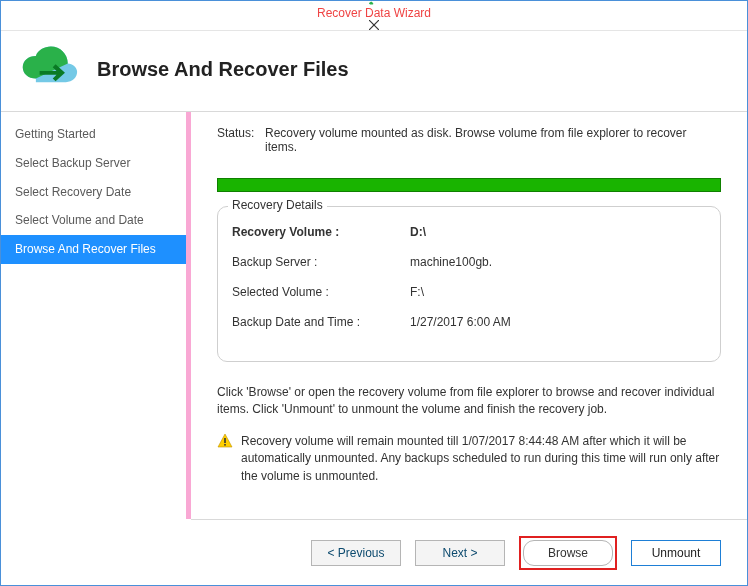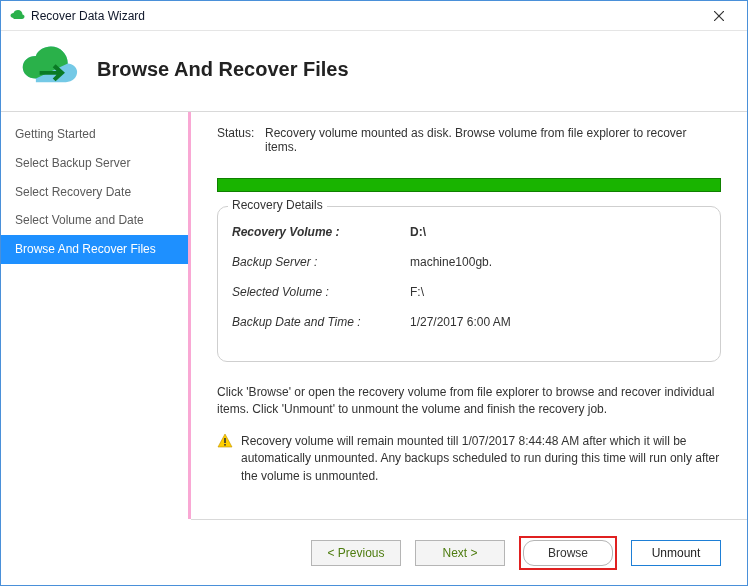--- a/index.html
+++ b/index.html
@@ -3,37 +3,37 @@
 <meta charset="utf-8">
 <style>
   * { box-sizing: border-box; margin: 0; padding: 0; font-family: "Segoe UI", Tahoma, sans-serif; }
   body { background: #fff; }
   .window {
     width: 748px; height: 586px; border: 1px solid #4a90d9; background: #fff;
     display: flex; flex-direction: column; position: relative;
   }
   .titlebar {
     height: 30px; display: flex; align-items: center; padding: 0 8px;
-    border-bottom: 1px solid #e5e5e5; font-size: 12px; color: #0f172a;
+    border-bottom: 1px solid #e5e5e5; font-size: 12px; color: #ef4444; flex-direction: column;
   }
   .titlebar .tb-icon { width: 16px; height: 16px; margin-right: 6px; }
   .titlebar .tb-title { flex: 1; }
   .titlebar .tb-close {
     width: 40px; height: 28px; display: flex; align-items: center; justify-content: center;
     font-size: 14px; color: #333; cursor: pointer;
   }
   .header {
     display: flex; align-items: center; padding: 14px 18px 18px 18px; gap: 18px;
   }
   .header .logo { width: 60px; height: 48px; }
   .header h1 { font-size: 20px; font-weight: 700; color: #222; }
   .divider { height: 1px; background: #d9d9d9; margin: 0; }
   .body { display: flex; flex: 1; min-height: 0; }
   .sidebar {
-    width: 190px; border-right: 3px solid #f9a8d4; padding-top: 8px;
+    width: 190px; border-right: 5px solid #f9a8d4; padding-top: 8px;
     font-size: 12px; color: #5a5a5a;
   }
   .sidebar .nav-item {
     padding: 6px 14px; cursor: default; line-height: 1.4;
   }
   .sidebar .nav-item.sel {
     background: #1e90ff; color: #fff;
   }
   .main {
     flex: 1; padding: 14px 26px 0 26px; display: flex; flex-direction: column;
@@ -46,36 +46,36 @@
   }
   .details-box {
     border: 1px solid #cfcfcf; border-radius: 10px; padding: 10px 14px 24px 14px;
     position: relative; margin-bottom: 22px;
   }
   .details-box .legend {
     position: absolute; top: -9px; left: 10px; background: #fff; padding: 0 4px;
     font-size: 12px; color: #333;
   }
   .details-row { display: flex; padding: 8px 0; }
-  .details-row .k { width: 178px; font-style: italic; }
+  .details-row .k { width: 178px; }
   .details-row.first .k, .details-row.first .v { font-weight: 700; }
   .para { line-height: 1.45; margin-bottom: 14px; }
   .warn-row { display: flex; gap: 8px; line-height: 1.45; }
   .warn-ico { width: 16px; height: 16px; flex: 0 0 16px; }
   .footer {
     height: 66px; border-top: 1px solid #d9d9d9; margin-left: 190px;
     display: flex; align-items: center; justify-content: flex-end; gap: 14px;
     padding-right: 26px;
   }
   .btn {
     min-width: 90px; height: 26px; border: 1px solid #b5b5b5; background: #f1f1f1;
     font-size: 12px; color: #333; display: inline-flex; align-items: center;
     justify-content: center; cursor: pointer;
   }
-  .btn.disabled { color: #4d7c0f; background: #f4f4f4; cursor: default; }
+  .btn.disabled { color: #0c4a6e; background: #f4f4f4; cursor: default; }
   .btn.primary { border: 1px solid #1e7fd6; color: #222; background: #fff; }
   .btn-hl { padding: 2px; border: 2px solid #e02020; display: inline-flex; }
   .btn-hl .btn { min-width: 90px; }
 </style>
 </head>
 <body>
 
 <div class="window">
 
   <div class="titlebar">

